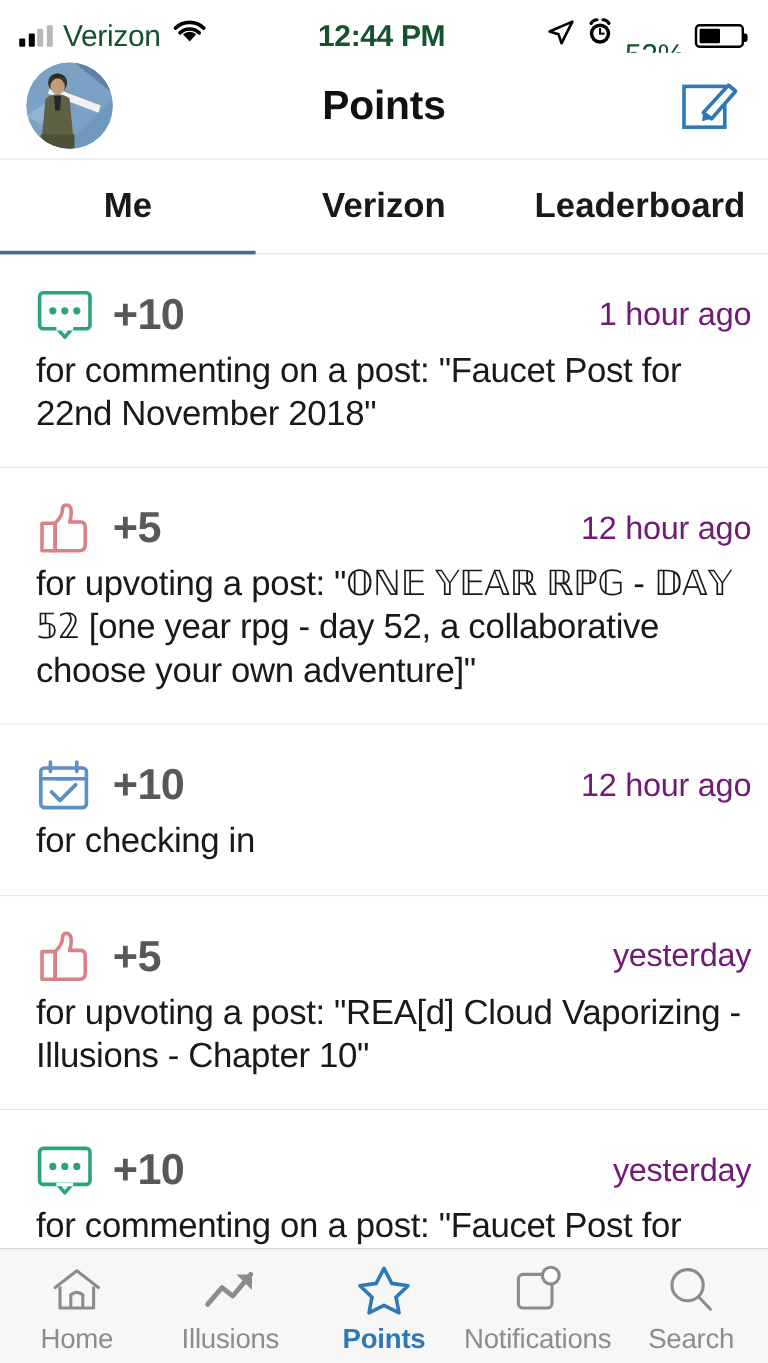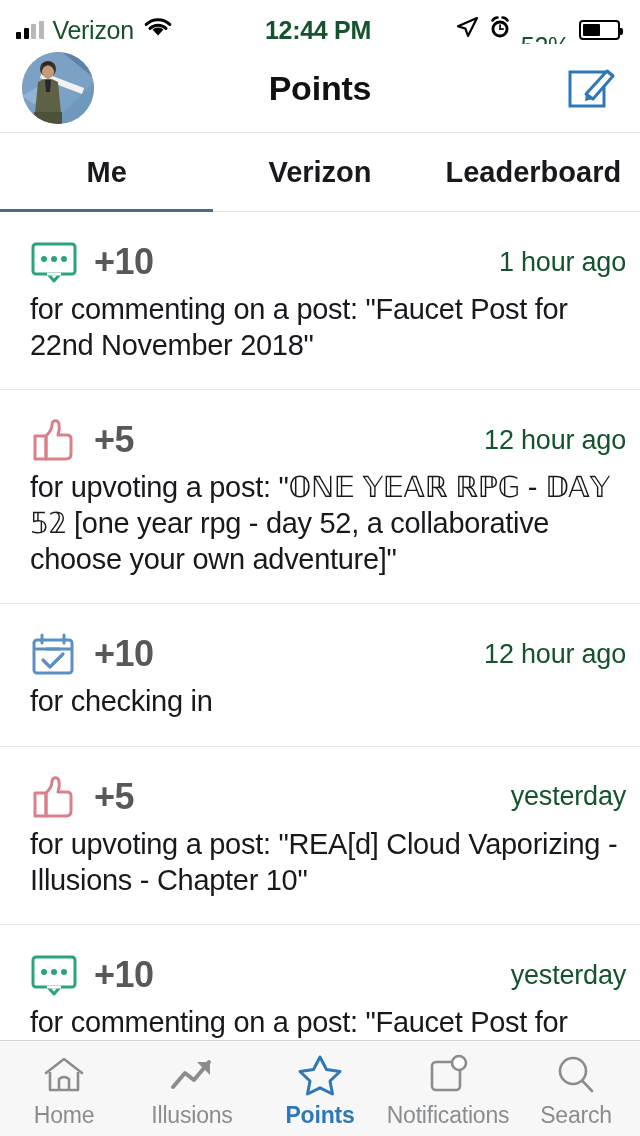--- a/index.html
+++ b/index.html
@@ -75,21 +75,21 @@
     border-bottom:1px solid #e3e5e7;
     background:#fff;
   }
   .item-top{ display:flex; align-items:center; }
   .icon-wrap{ width:56px; height:48px; display:flex; align-items:center; }
   .points{
     font-size:36px; font-weight:700; color:#585858; letter-spacing:-0.5px;
     margin-left:8px;
   }
   .time{
-    margin-left:auto; font-size:27px; color:#14532d; font-weight:400;
+    margin-left:auto; font-size:27px; color:#701a75; font-weight:400;
     letter-spacing:-0.2px;
   }
   .desc{
     margin-top:6px; font-size:29px; line-height:1.23; color:#17191c;
     letter-spacing:-0.3px; word-wrap:break-word;
   }
 
   
   .tabbar{
     position:absolute; left:0; right:0; bottom:0; height:96px;

